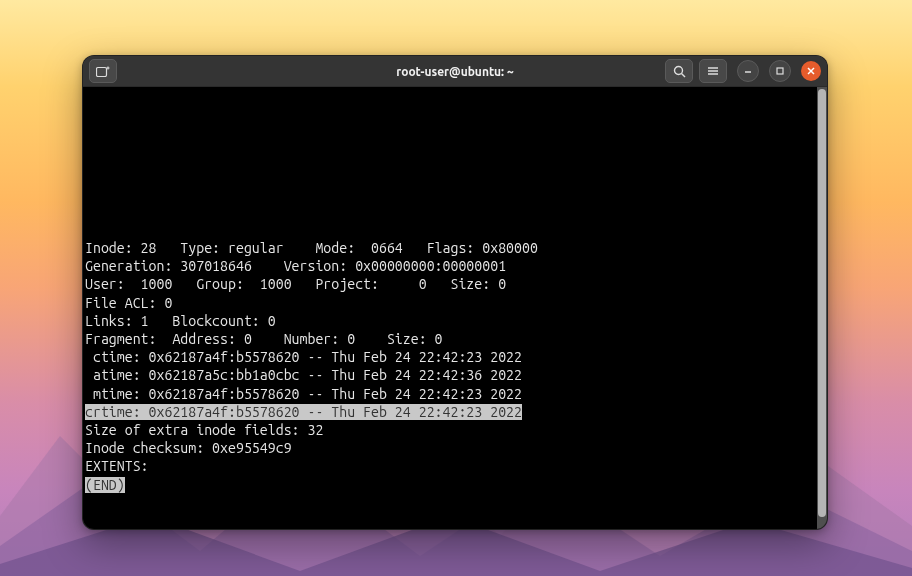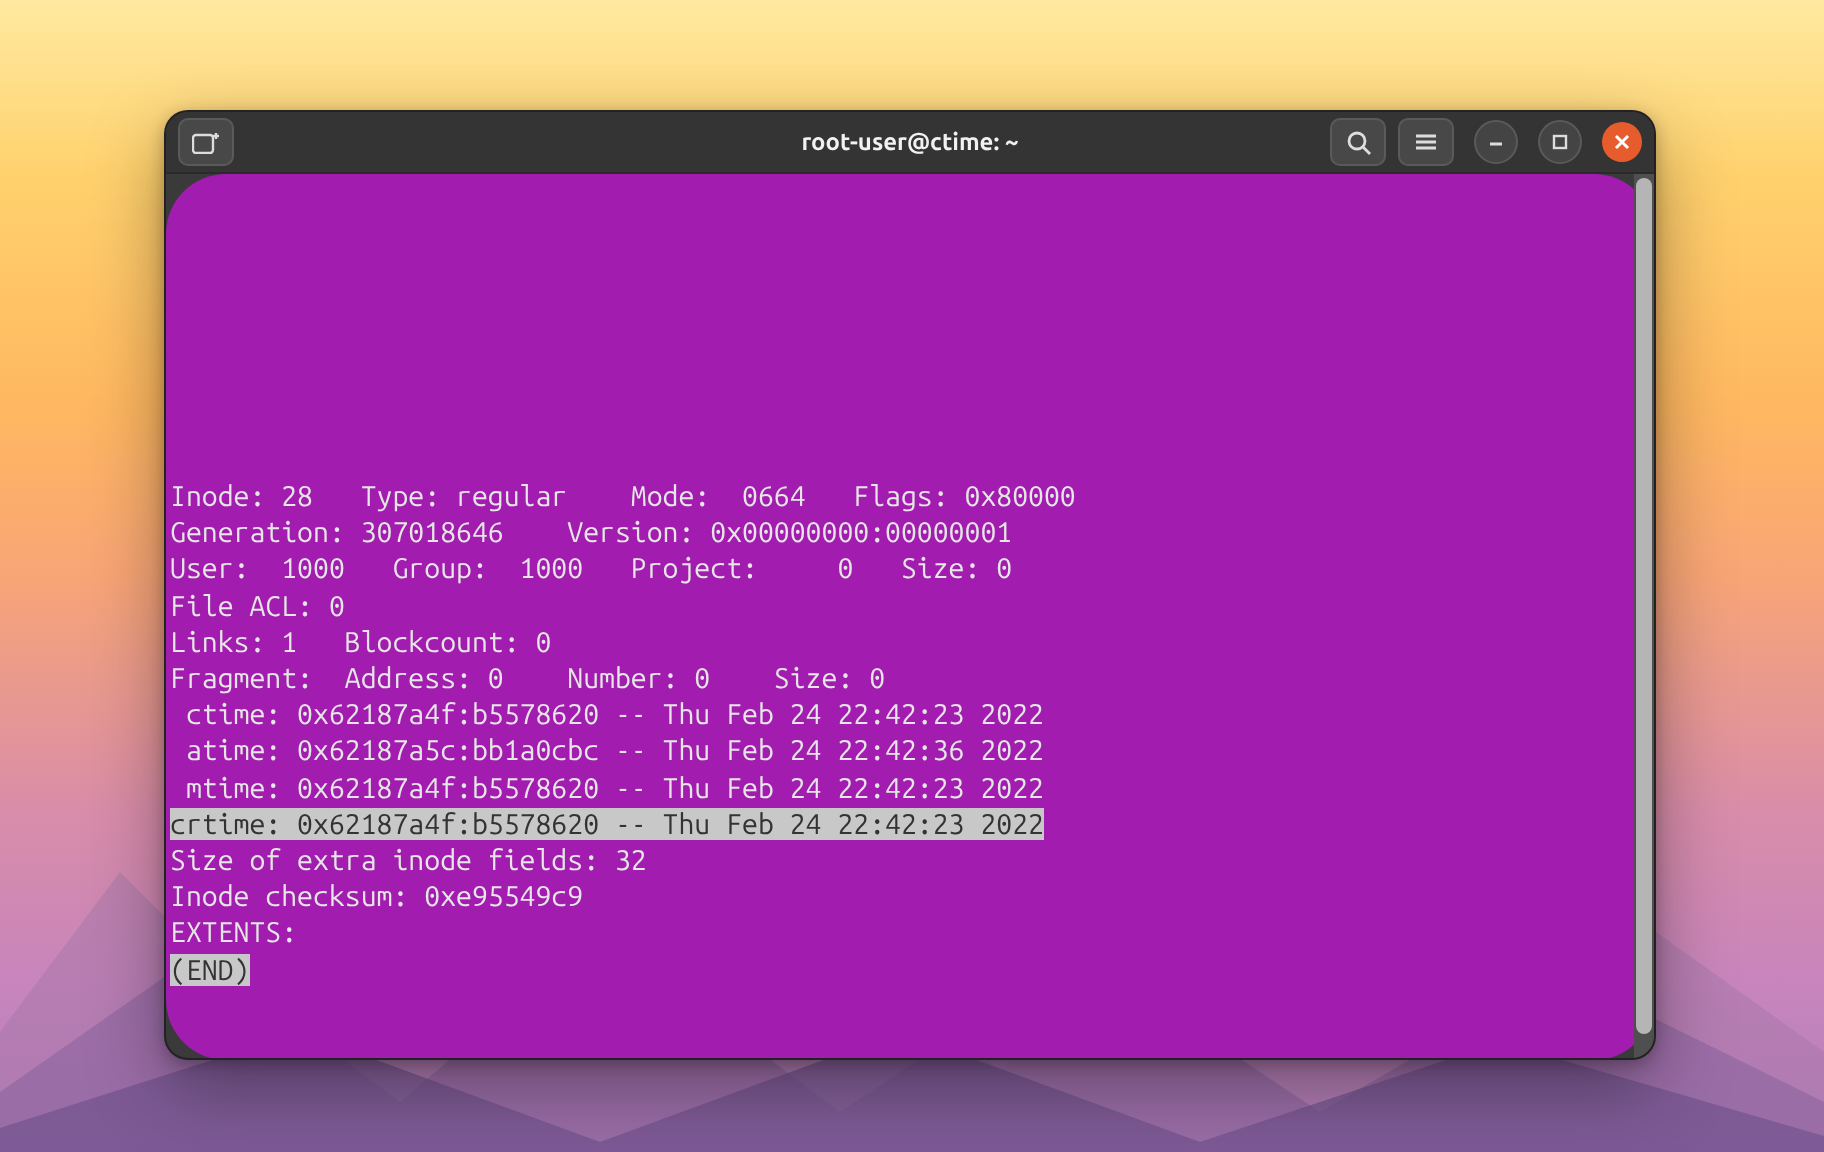--- a/index.html
+++ b/index.html
@@ -89,23 +89,22 @@
     margin-left: 4px;
     cursor: pointer;
     color: #fff;
   }
   .win-btn.min, .win-btn.max { background: #444; border: 1px solid #5a5a5a; }
   .win-btn.close { background: #e65c2c; }
   .win-btn svg { display: block; }
   .terminal-body {
     position: relative;
     height: calc(100% - 30px);
-    background: #a21caf;
+    background: #000000;
     display: flex;
-    border-radius: 30px;
   }
   .terminal-content {
     flex: 1;
     padding: 152px 2px 4px 2px;
     color: #e6e6e6;
     font-family: "Ubuntu Mono", "DejaVu Sans Mono", "Menlo", monospace;
     font-size: 14.2px;
     line-height: 18.2px;
     white-space: pre;
     overflow: hidden;
@@ -139,21 +138,21 @@
 
 <div class="window">
   <div class="titlebar">
     <div class="tb-btn" title="New Tab">
       <svg width="14" height="12" viewBox="0 0 14 12">
         <rect x="0.5" y="2.5" width="10" height="9" rx="1.5" fill="none" stroke="#ddd" stroke-width="1.2"></rect>
         <line x1="10.5" y1="3" x2="13.5" y2="3" stroke="#ddd" stroke-width="1.2"></line>
         <line x1="12" y1="1.5" x2="12" y2="4.5" stroke="#ddd" stroke-width="1.2"></line>
       </svg>
     </div>
-    <div class="title">root-user@ctime: ~</div>
+    <div class="title">root-user@ubuntu: ~</div>
     <div class="spacer"></div>
     <div class="tb-btn" title="Search">
       <svg width="13" height="13" viewBox="0 0 13 13">
         <circle cx="5.5" cy="5.5" r="4" fill="none" stroke="#ddd" stroke-width="1.4"></circle>
         <line x1="8.5" y1="8.5" x2="12" y2="12" stroke="#ddd" stroke-width="1.4"></line>
       </svg>
     </div>
     <div class="tb-btn" title="Menu">
       <svg width="14" height="12" viewBox="0 0 14 12">
         <line x1="2" y1="3" x2="12" y2="3" stroke="#ddd" stroke-width="1.4"></line>

